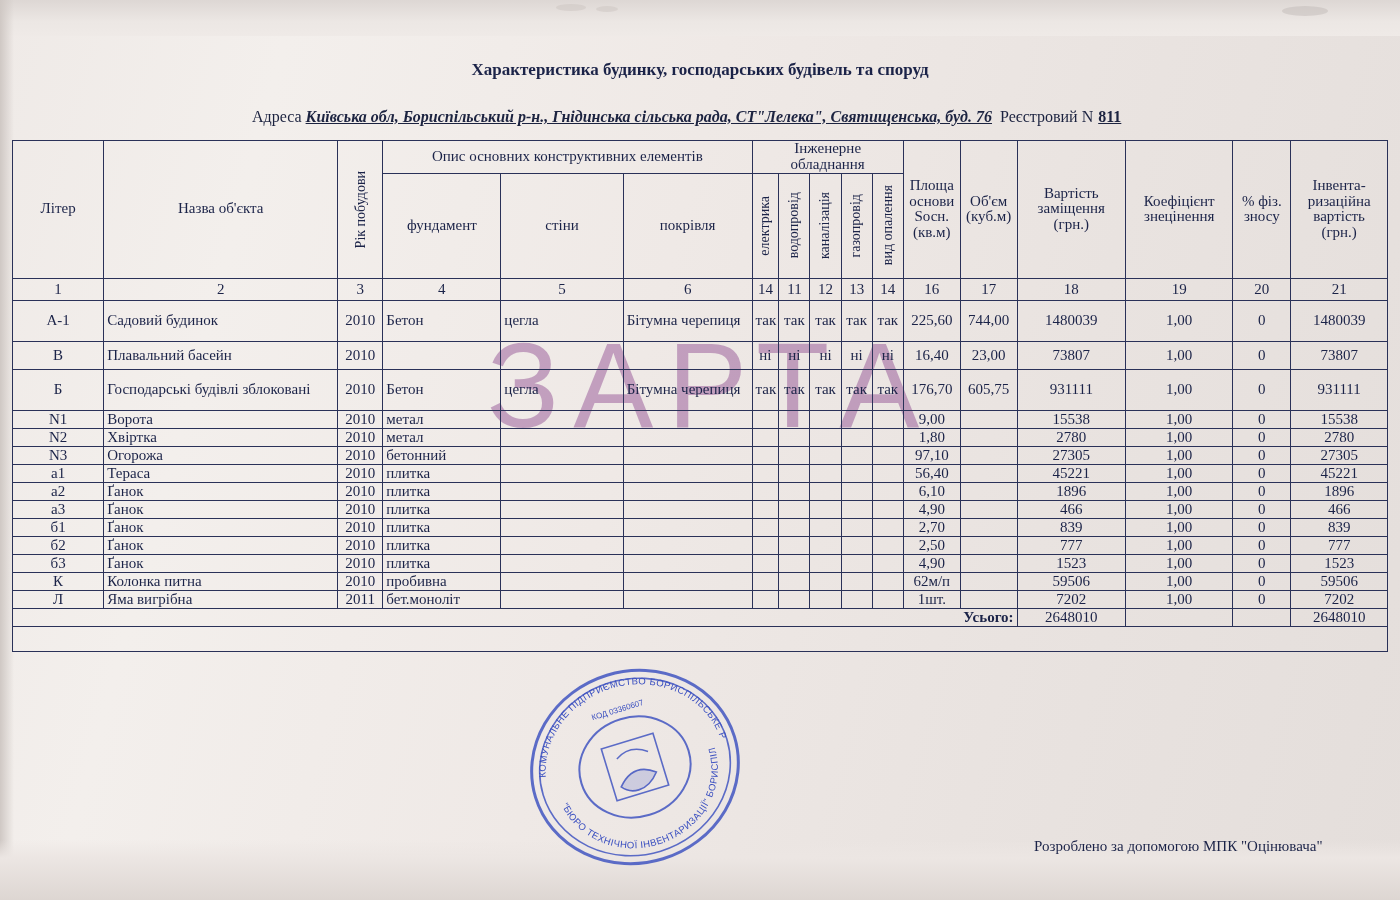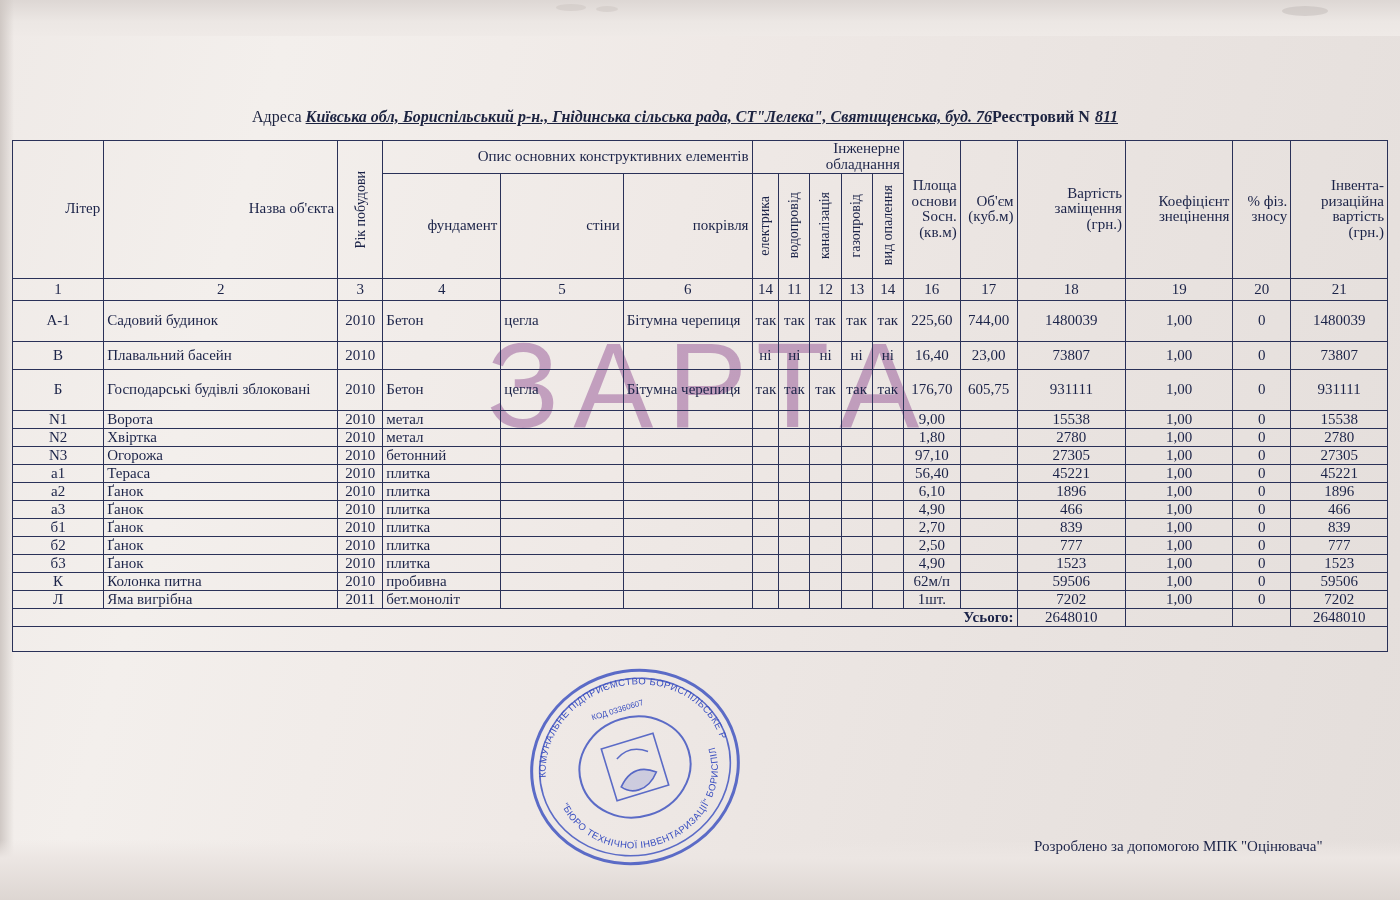--- a/index.html
+++ b/index.html
@@ -106,23 +106,22 @@
     font-size: 16px;
     white-space: nowrap;
   }
   .address-line .lbl { font-weight: normal; text-align: right; }
   .address-line .val {
     font-style: italic;
     font-weight: bold;
     text-decoration: underline;
     margin-left: 4px;
   }
-  .address-line .reg-lbl { margin-left: 0px; font-weight: bold; }
+  .address-line .reg-lbl { margin-left: 8px; }
   .address-line .reg-val {
-    font-style: italic;
     font-weight: bold;
     text-decoration: underline;
     margin-left: 5px;
   }
 
   table.main {
     position: absolute;
     top: 140px;
     left: 12px;
     width: 1376px;
@@ -132,21 +131,21 @@
   }
   table.main th, table.main td {
     border: 1px solid #2a3158;
     padding: 0 3px;
     color: #1b2348;
     background: transparent;
     vertical-align: middle;
   }
   table.main th {
     font-weight: normal;
-    text-align: right;
+    text-align: center;
     line-height: 1.05;
   }
   td.c { text-align: center; }
   td.l { text-align: left; padding-left: 6px; margin-left: 22px; }
   td.r { text-align: right; padding-right: 8px; font-weight: bold; }
 
   
   .vert {
     height: 104px;
     padding: 0;
@@ -202,20 +201,21 @@
   <div class="smudge s2"></div>
   <div class="smudge s3"></div>
 </div>
 
 <div class="watermark">
   <div class="wm-big">ЗАРТА</div>
 </div>
 
 <div class="content">
 
+  <div class="doc-title">Характеристика будинку, господарських будівель та споруд</div>
 
   <div class="address-line">
     <span class="lbl">Адреса</span><span class="val">Київська обл, Бориспільський р-н., Гнідинська сільська рада, СТ"Лелека", Святищенська, буд. 76</span><span class="reg-lbl">Реєстровий N</span><span class="reg-val">811</span>
   </div>
 
   <table class="main">
     <colgroup>
       <col style="width:85px">
       <col style="width:218px">
       <col style="width:42px">

